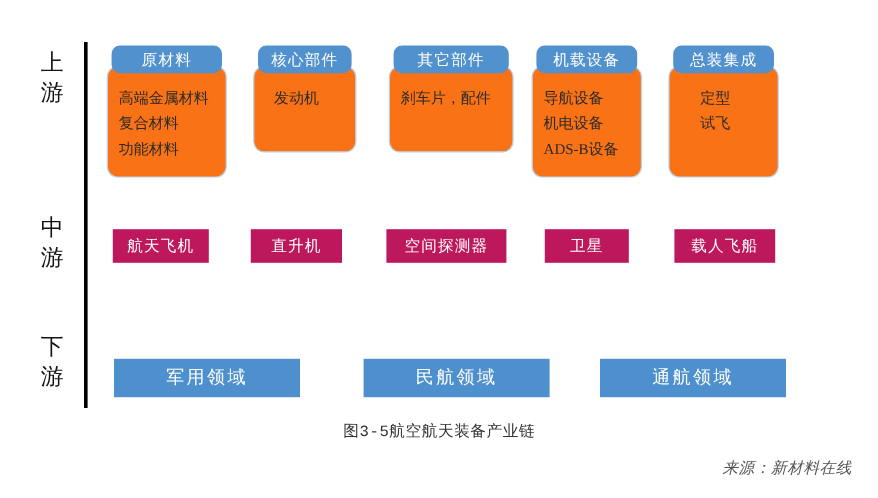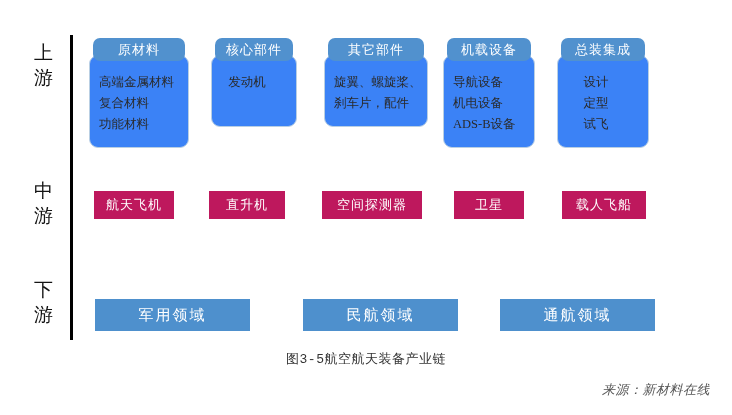--- a/index.html
+++ b/index.html
@@ -66,21 +66,21 @@
     letter-spacing: 1px;
     z-index: 2;
     box-sizing: border-box;
     font-family: Liberation Sans, sans-serif;
   }
   .up-card .card-body {
     position: absolute;
     left: 0;
     top: 17px;
     right: 0;
-    background: #3b82f6;
+    background: #f97316;
     border: 1px solid #b9cfe3;
     border-radius: 9px;
     box-sizing: border-box;
     padding: 16px 20px 8px 6px;
     z-index: 1;
   }
   .up-card .card-body .line {
     font-size: 12.5px;
     line-height: 21px;
     color: #2a2a2a;
@@ -173,38 +173,36 @@
   <div class="up-card" style="left:211px; width:86px;">
     <div class="card-head">核心部件</div>
     <div class="card-body center" style="height:72px;">
       <div class="line">发动机</div>
     </div>
   </div>
 
   <div class="up-card" style="left:324px; width:104px;">
     <div class="card-head">其它部件</div>
     <div class="card-body left" style="height:72px;">
-      <div class="line">旋翼、螺旋桨、</div>
       <div class="line">刹车片，配件</div>
     </div>
   </div>
 
   <div class="up-card" style="left:443px; width:92px;">
     <div class="card-head">机载设备</div>
     <div class="card-body left" style="height:93px;">
       <div class="line">导航设备</div>
       <div class="line">机电设备</div>
       <div class="line">ADS-B设备</div>
     </div>
   </div>
 
   <div class="up-card" style="left:557px; width:92px;">
     <div class="card-head">总装集成</div>
     <div class="card-body center" style="height:93px;">
-      <div class="line">设计</div>
       <div class="line">定型</div>
       <div class="line">试飞</div>
     </div>
   </div>
 
   <div class="mid-box" style="left:94px; width:80px;">航天飞机</div>
   <div class="mid-box" style="left:209px; width:76px;">直升机</div>
   <div class="mid-box" style="left:322px; width:100px;">空间探测器</div>
   <div class="mid-box" style="left:454px; width:70px;">卫星</div>
   <div class="mid-box" style="left:562px; width:84px;">载人飞船</div>

